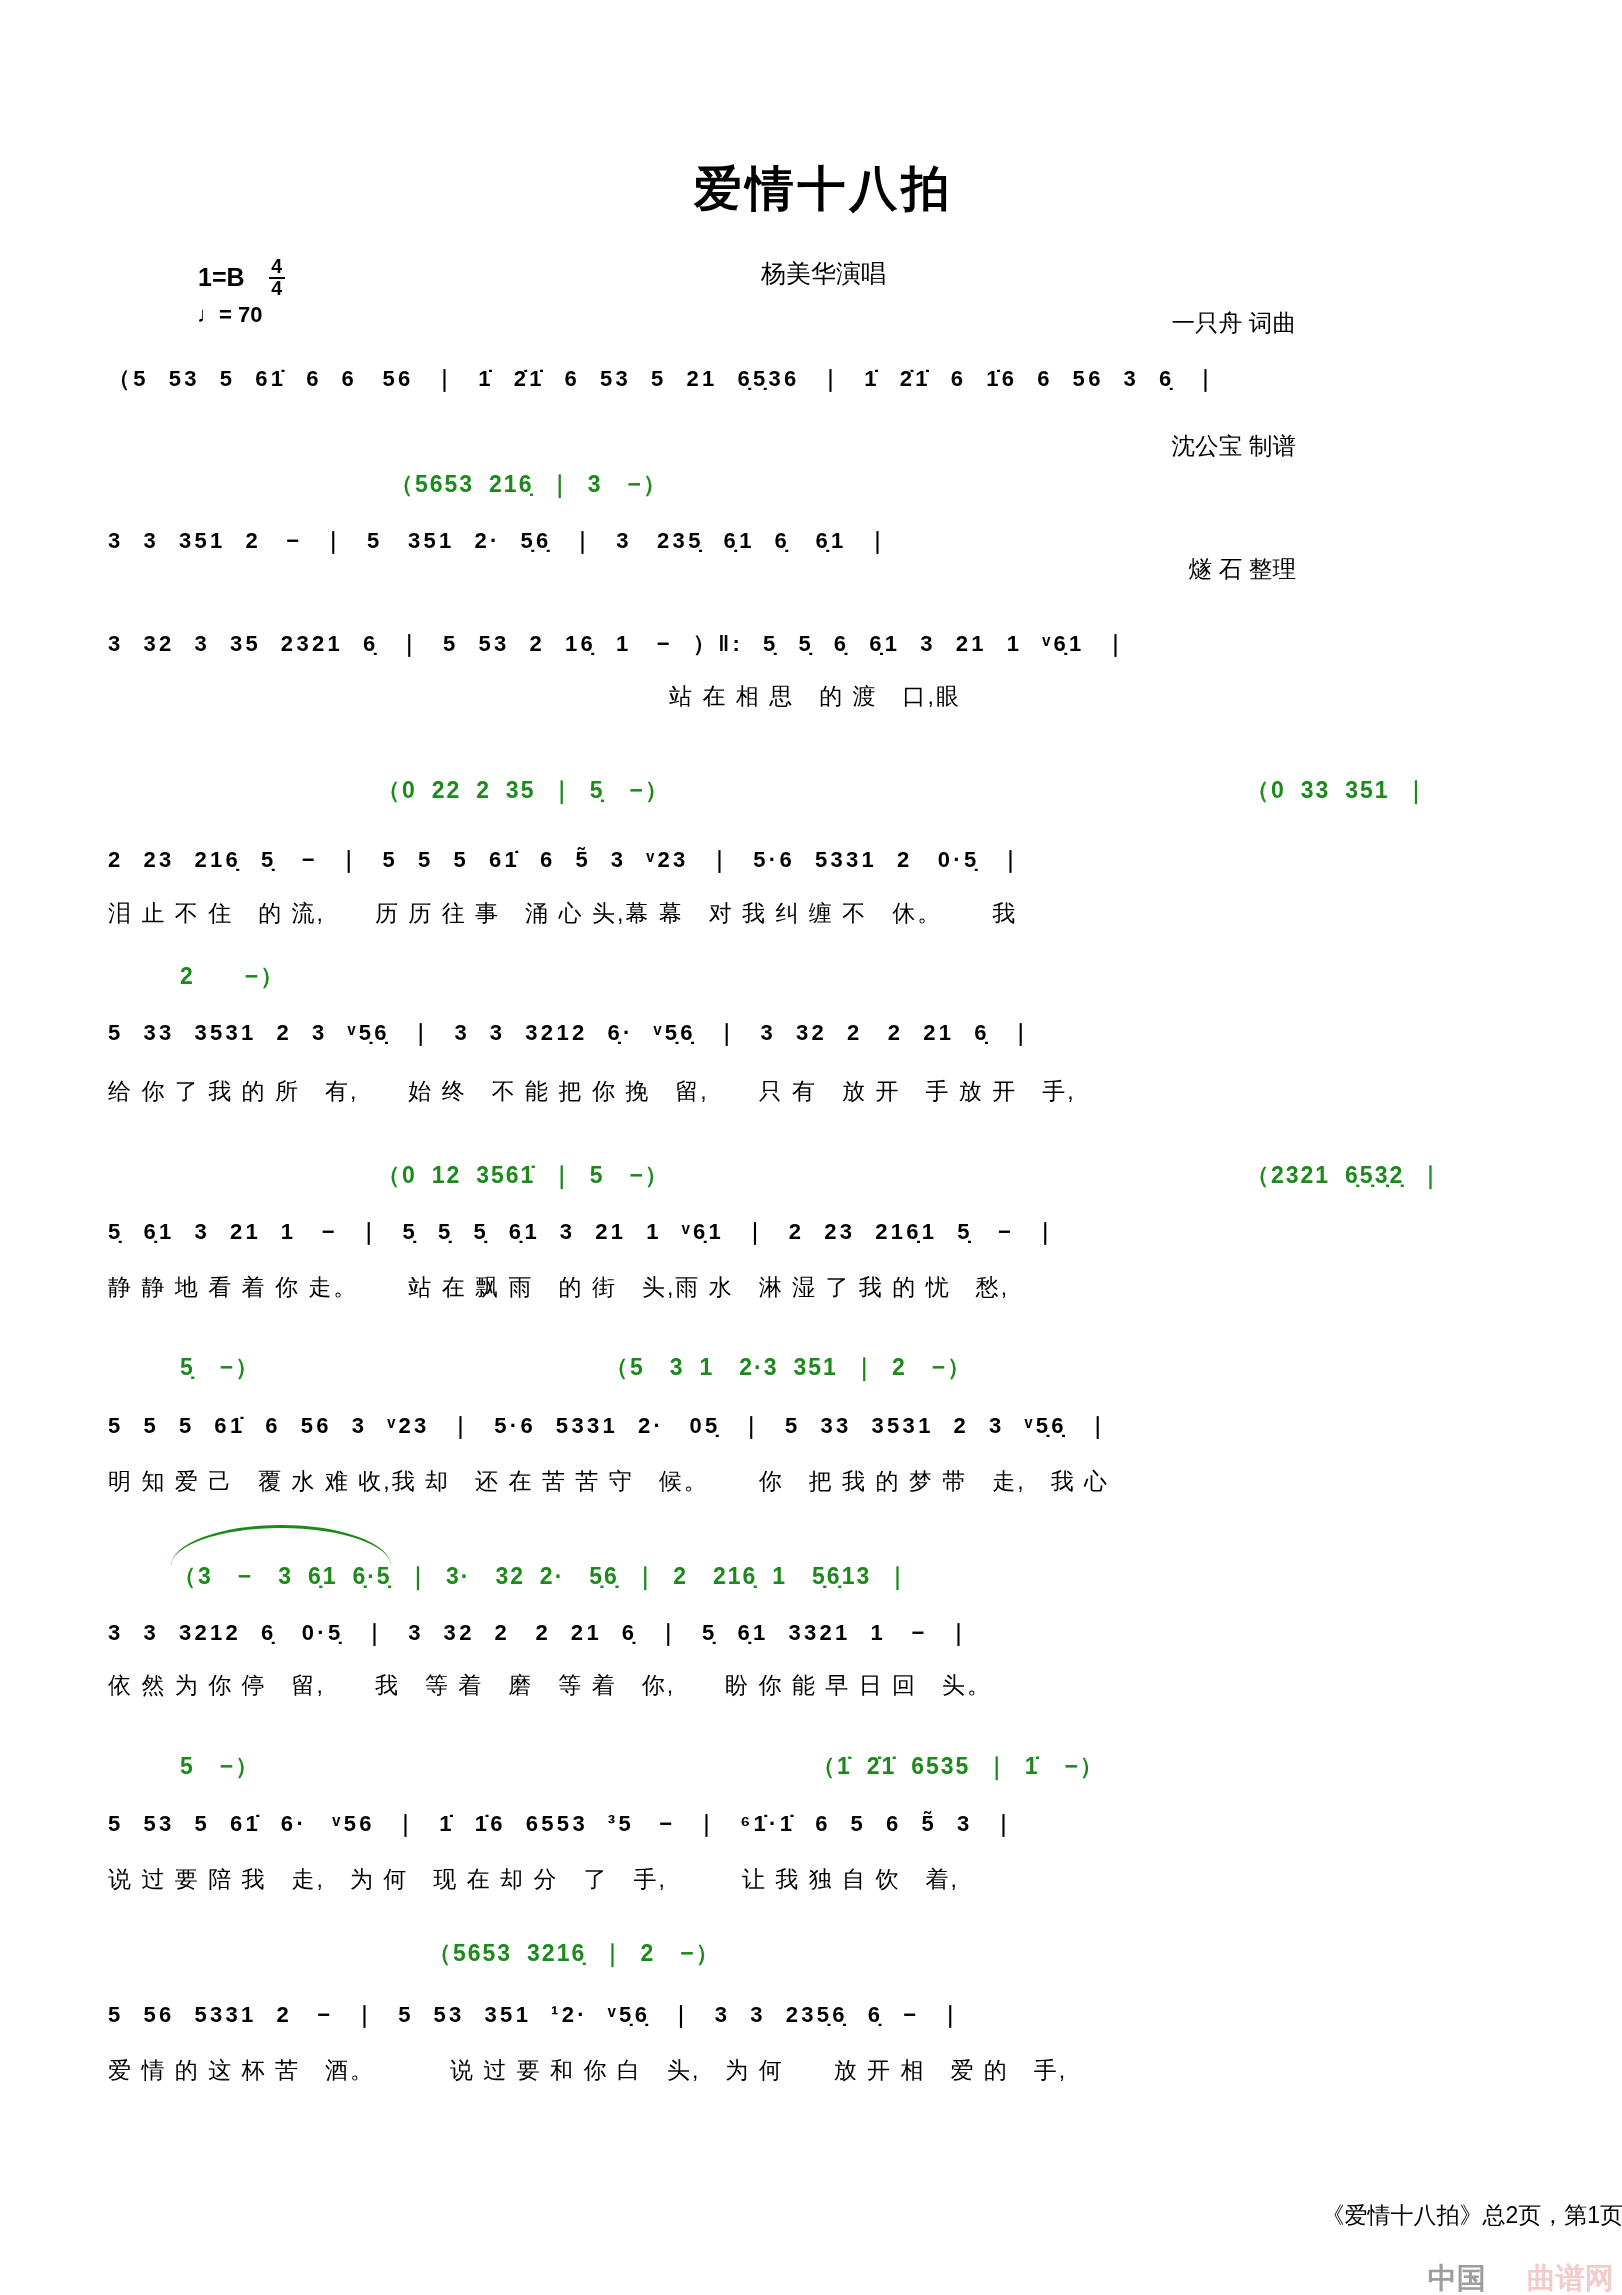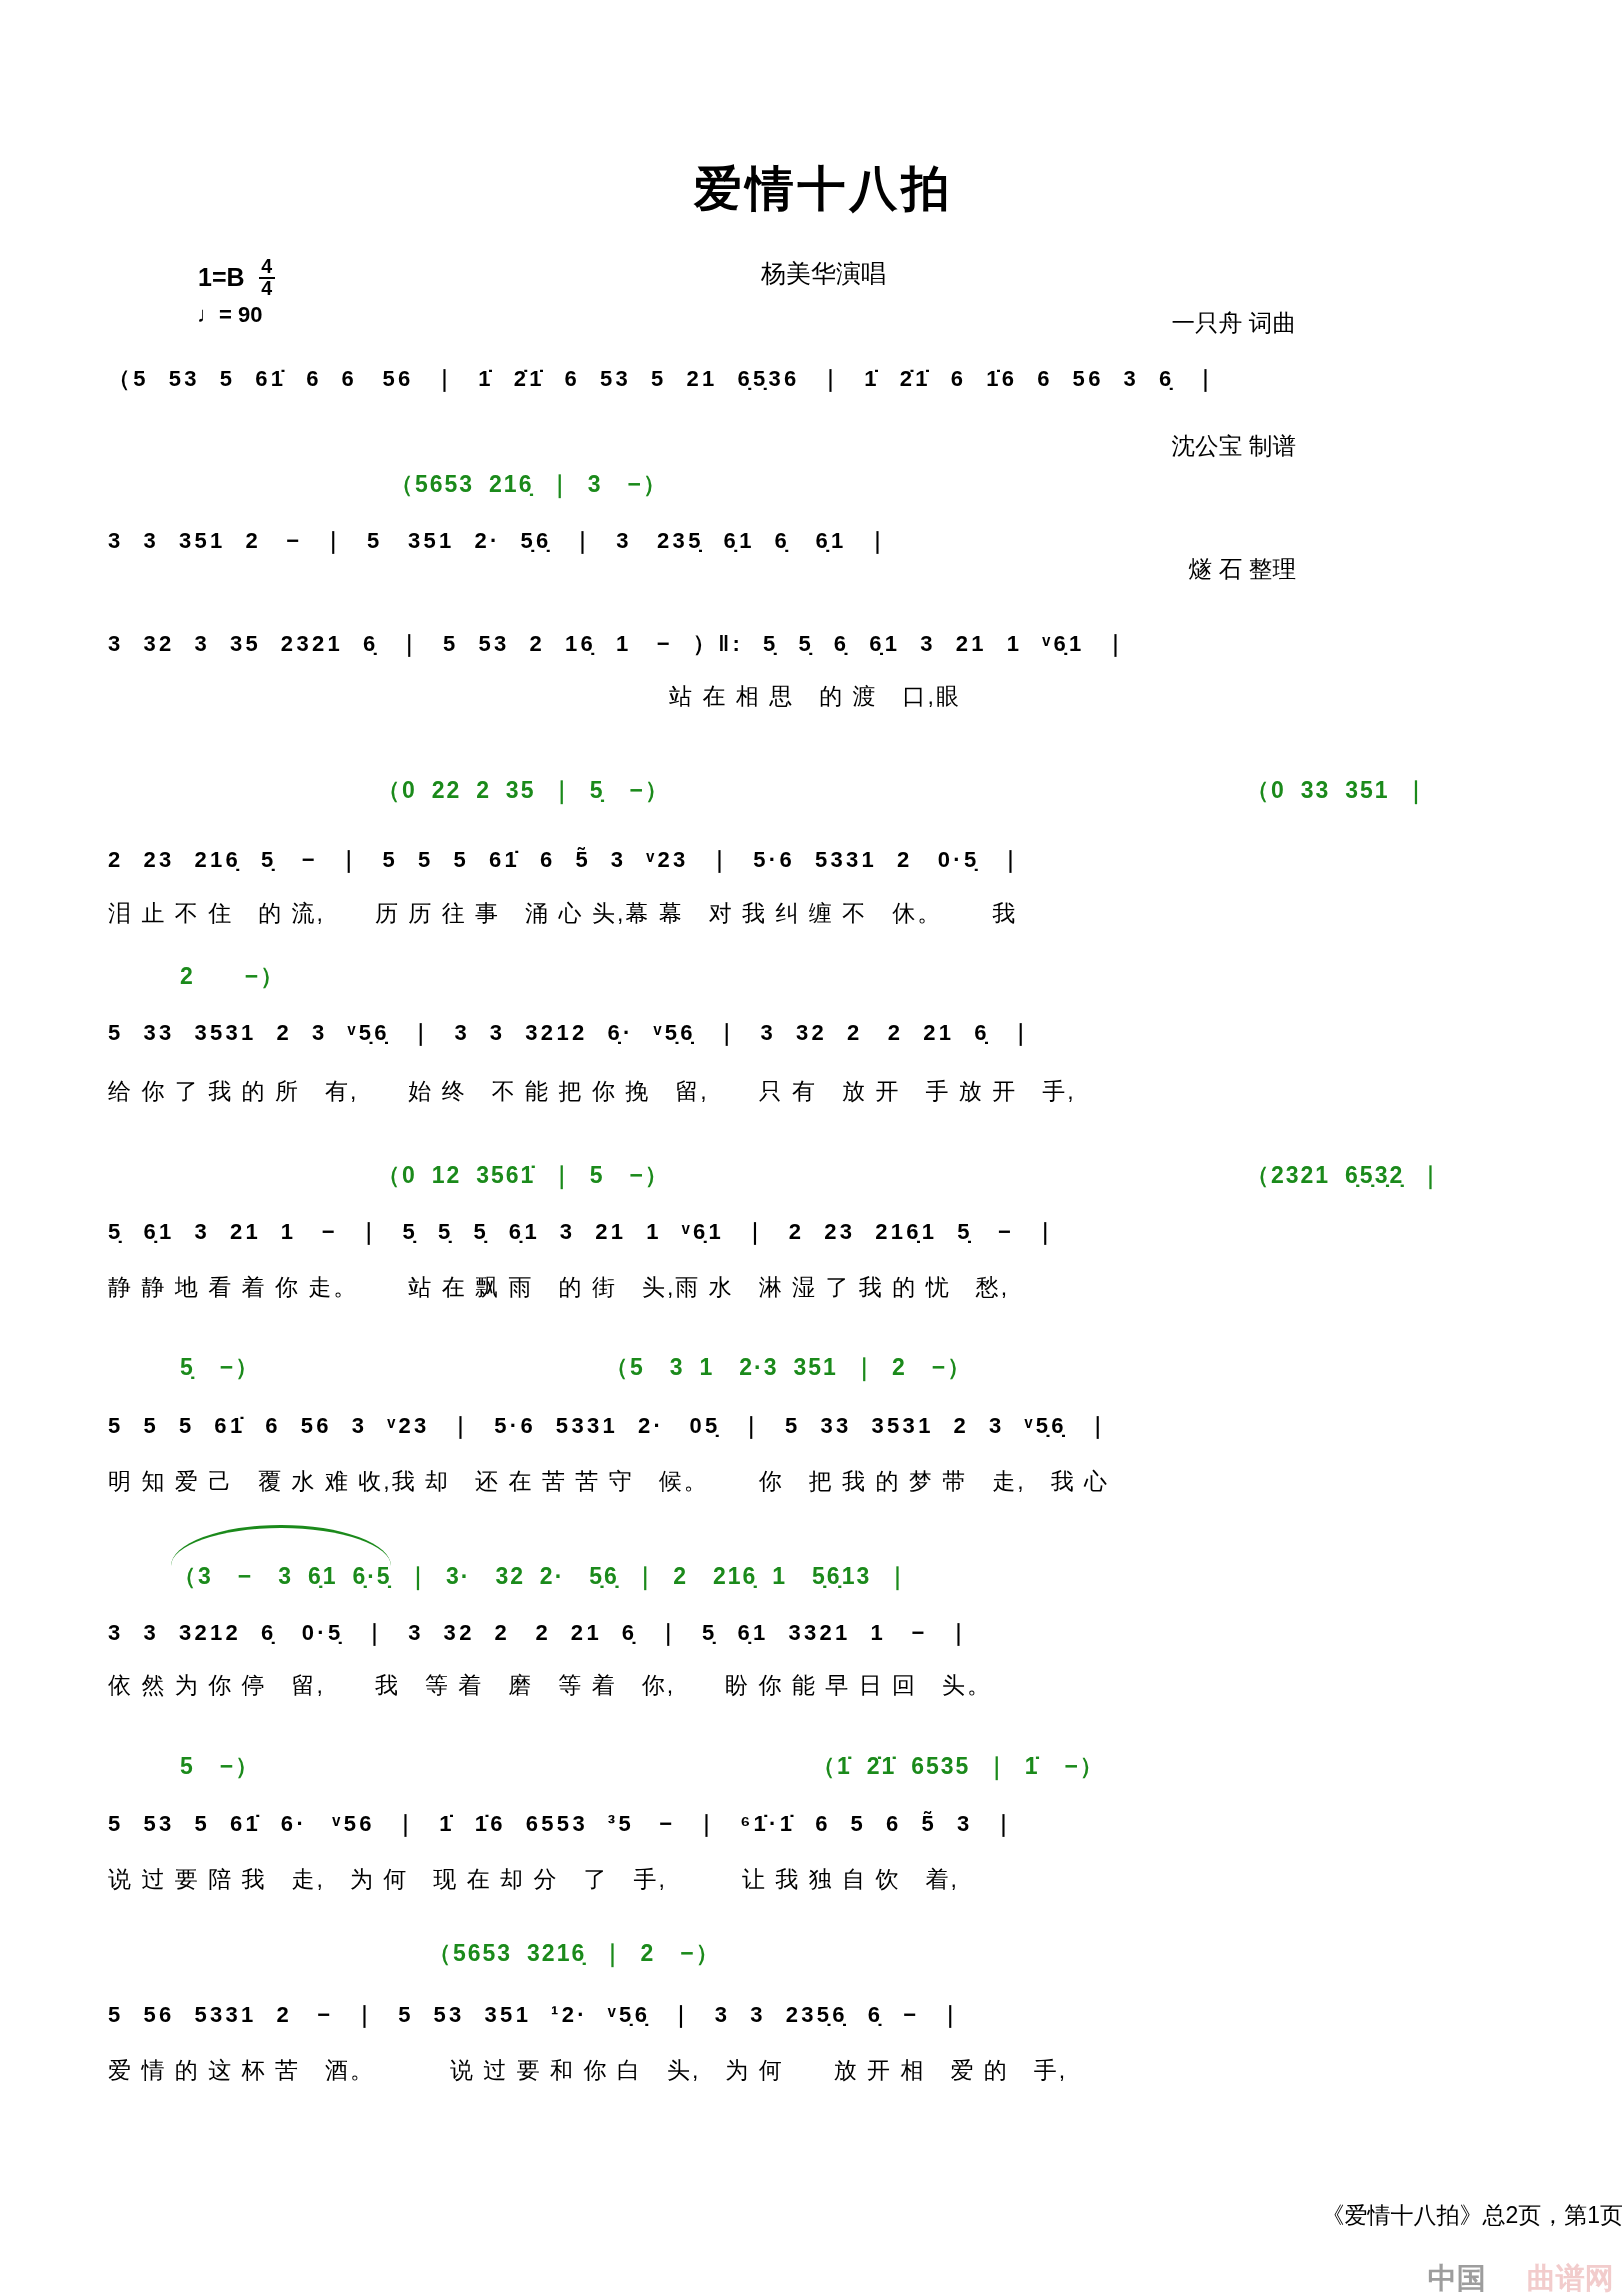--- a/index.html
+++ b/index.html
@@ -6,21 +6,21 @@
   body{
     width:1623px;height:2295px;position:relative;background:#ffffff;
     font-family:"Liberation Sans","DejaVu Sans",sans-serif;color:#000;
     overflow:hidden;
   }
   .abs{position:absolute;white-space:pre;padding-left:24px;}
   
   .title{left:0;right:0;top:157px;text-align:center;font-size:48px;font-weight:bold;letter-spacing:3.9px;}
   .performer{left:0;right:0;top:257px;text-align:center;font-size:25px;}
   .credits{right:327px;top:221px;font-size:23.6px;text-align:right;line-height:41px;}
-  .keysig{left:174px;top:257px;font-size:25px;font-weight:bold;display:flex;align-items:center;gap:14px;}
+  .keysig{left:174px;top:257px;font-size:25px;font-weight:bold;display:flex;align-items:center;gap:24px;}
   .meter{display:inline-flex;flex-direction:column;align-items:center;font-size:19.6px;line-height:19.6px;font-weight:bold;}
   .meter .mtop{border-bottom:2px solid #000;padding:0 2.6px;}
   .tempo{left:173px;top:302px;font-size:22px;font-weight:bold;}
   
   .notation{left:84px;font-size:22px;font-weight:bold;letter-spacing:3.3px;word-spacing:10.5px;}
   .green{font-size:23px;font-weight:bold;color:#1b8a1b;letter-spacing:2px;word-spacing:6.5px;}
   .lyrics{left:84px;font-size:23px;letter-spacing:2px;}
   .n1{top:364px}
   .g2a{left:366px;top:469px}          .n2{top:526px}
   .n3{top:629px}                      .l3{left:645px;top:681px}
@@ -58,21 +58,21 @@
 <div class="abs performer">杨美华演唱</div>
 
 <div class="abs keysig">
   <span>1=B</span>
   <span class="meter">
     <span class="mtop">4</span>
     <span class="mbot">4</span>
   </span>
 </div>
 
-<div class="abs tempo">♩= 90</div>
+<div class="abs tempo">♩= 70</div>
 
 <div class="abs notation n1">（5 53 5 61̇ 6 6　56 ｜ 1̇ 2̇1̇ 6 53 5 21 6̣5̣36 ｜ 1̇ 2̇1̇ 6 1̇6 6 56 3 6̣ ｜</div>
 
 <div class="abs green g2a">（5653 216̣ ｜ 3　−）</div>
 <div class="abs notation n2">3 3 351 2　− ｜ 5　351 2· 5̣6̣ ｜ 3　235̣ 6̣1 6̣　6̣1 ｜</div>
 
 <div class="abs notation n3">3 32 3 35 2321 6̣ ｜ 5 53 2 16̣ 1　− ）‖: 5̣ 5̣ 6̣ 6̣1 3 21 1 ᵛ6̣1 ｜</div>
 <div class="abs lyrics l3">站 在 相 思　的 渡　口,眼</div>
 
 <div class="abs green g4a">（0 22 2 35 ｜ 5̣　−）</div>

